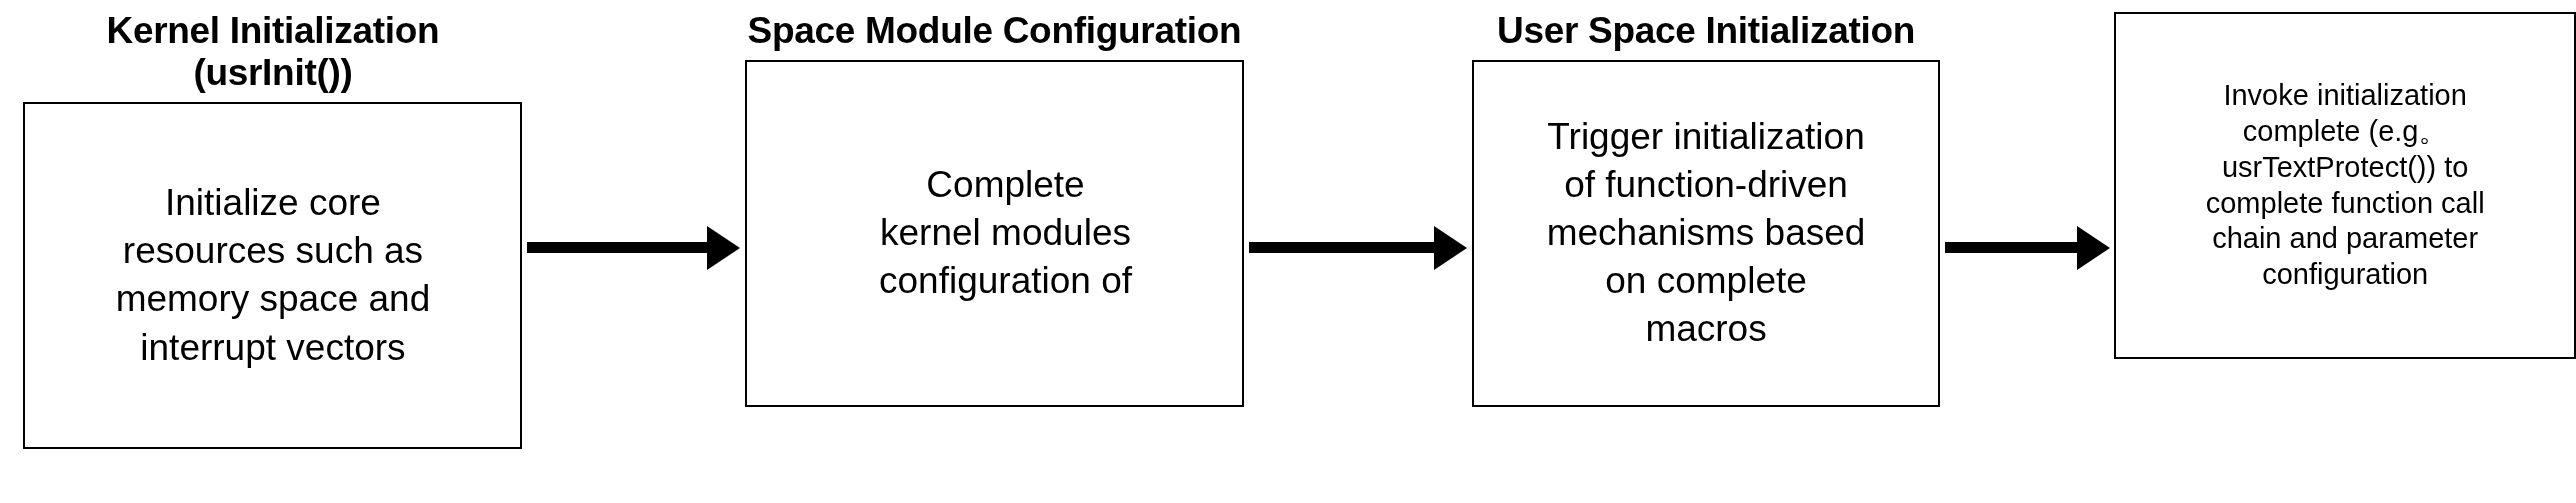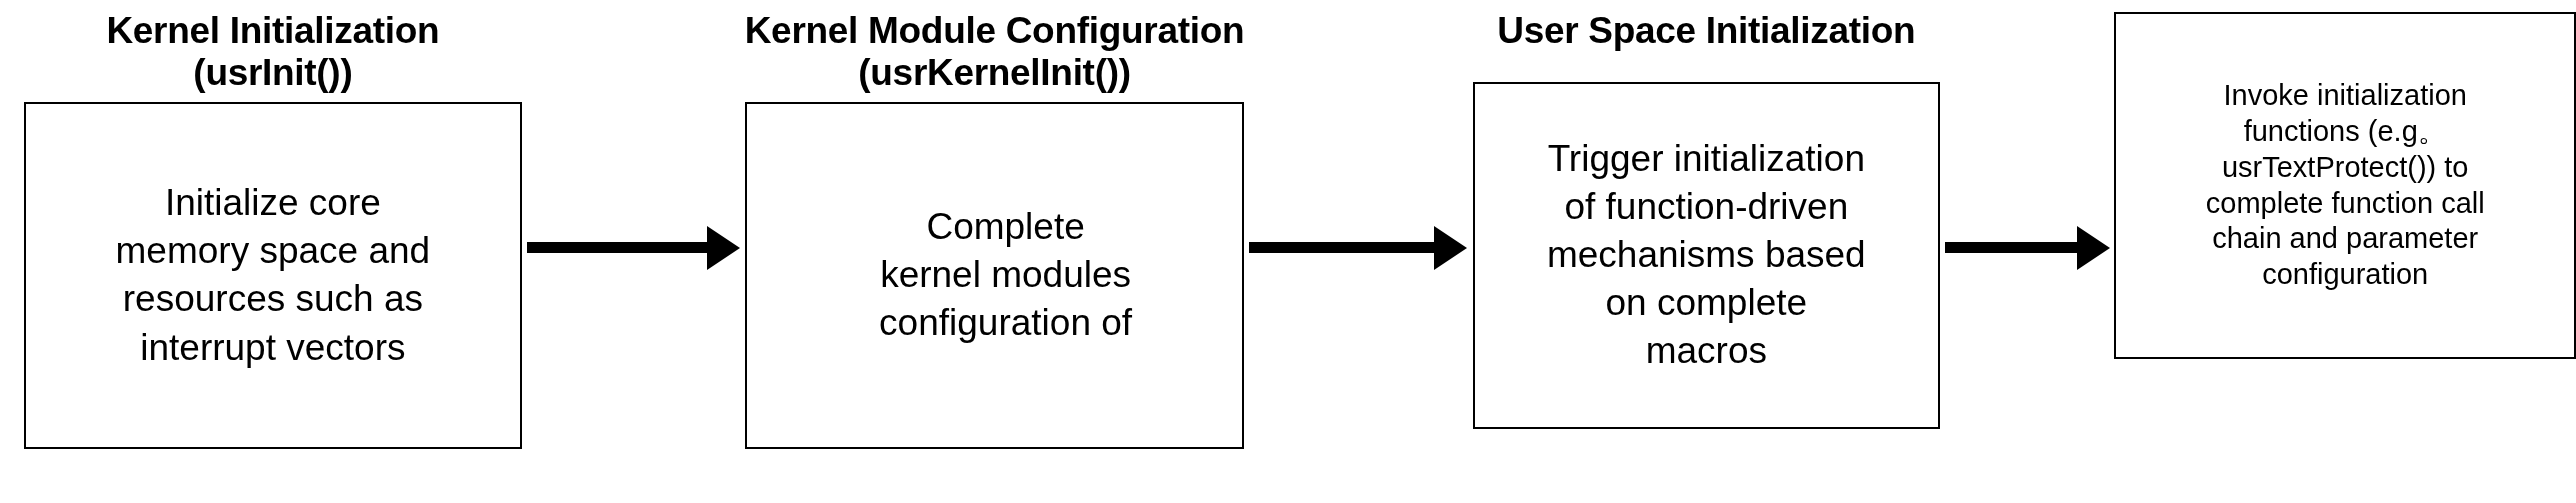--- a/index.html
+++ b/index.html
@@ -16,21 +16,21 @@
   }
 
   #diagram {
     position: relative;
     width: 2576px;
     height: 387px;
     box-sizing: border-box;
     display: flex;
     flex-direction: row;
     align-items: flex-start;
-    justify-content: flex-start;
+    justify-content: flex-end;
     padding: 0;
   }
 
   
   .stage {
     display: flex;
     flex-direction: column;
     align-items: stretch;
   }
 
@@ -104,56 +104,55 @@
 <div id="diagram">
 
   <div class="stage" style="width:509px; margin-left:23.5px;">
     <div class="stage-header">
       <span class="hdr-line">Kernel Initialization</span>
       <span class="hdr-line">(usrInit())</span>
     </div>
     <div class="stage-box" style="height:347px;">
       <div class="box-text">
         <span class="tline">Initialize core</span>
+        <span class="tline">resources such as</span>
         <span class="tline">memory space and</span>
-        <span class="tline">resources such as</span>
         <span class="tline">interrupt vectors</span>
       </div>
     </div>
   </div>
 
   <div class="connector" style="width:227px; padding-top:108px;">
     <div class="arrow">
       <span class="arrow-shaft" style="width:181px;"></span>
       <span class="arrow-head"></span>
     </div>
   </div>
 
   <div class="stage" style="width:509px;">
     <div class="stage-header">
-      <span class="hdr-line">Kernel Module Configuration</span>
-      <span class="hdr-line">(usrKernelInit())</span>
+      <span class="hdr-line">Space Module Configuration</span>
     </div>
     <div class="stage-box" style="height:347px;padding-left:32px;">
       <div class="box-text">
         <span class="tline">Complete</span>
         <span class="tline">kernel modules</span>
         <span class="tline">configuration of</span>
       </div>
     </div>
   </div>
 
   <div class="connector" style="width:233px; padding-top:108px;">
     <div class="arrow">
       <span class="arrow-shaft" style="width:186px;"></span>
       <span class="arrow-head"></span>
     </div>
   </div>
 
-  <div class="stage" style="width:477px;gap:22px;">
+  <div class="stage" style="width:477px;">
     <div class="stage-header">
       <span class="hdr-line">User Space Initialization</span>
     </div>
     <div class="stage-box" style="height:347px;">
       <div class="box-text">
         <span class="tline">Trigger initialization</span>
         <span class="tline">of function-driven</span>
         <span class="tline">mechanisms based</span>
         <span class="tline">on complete</span>
         <span class="tline">macros</span>
@@ -165,21 +164,21 @@
     <div class="arrow">
       <span class="arrow-shaft" style="width:133px;"></span>
       <span class="arrow-head"></span>
     </div>
   </div>
 
   <div class="stage" style="width:471px;">
     <div class="stage-box dense" style="height:347px;margin-top:12px;">
       <div class="box-text">
         <span class="tline">Invoke initialization</span>
-        <span class="tline">functions (e.g。</span>
+        <span class="tline">complete (e.g。</span>
         <span class="tline">usrTextProtect()) to</span>
         <span class="tline">complete function call</span>
         <span class="tline">chain and parameter</span>
         <span class="tline">configuration</span>
       </div>
     </div>
   </div>
 
 </div>
 

